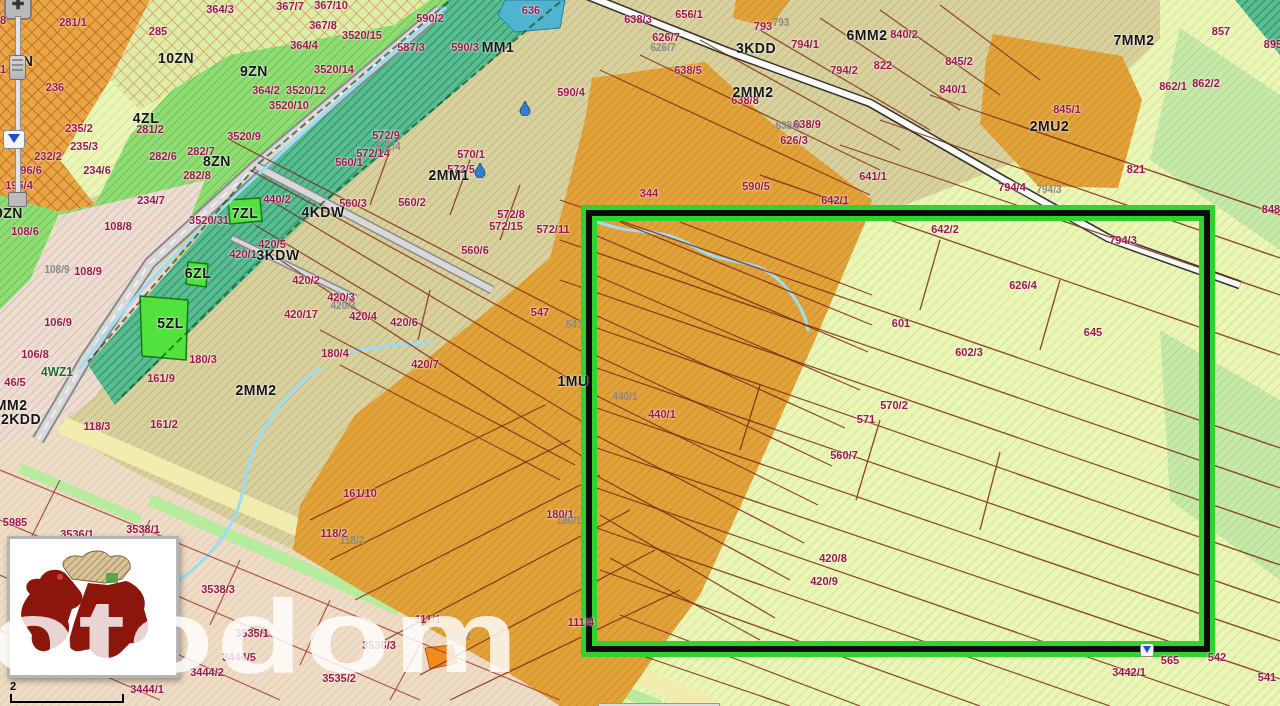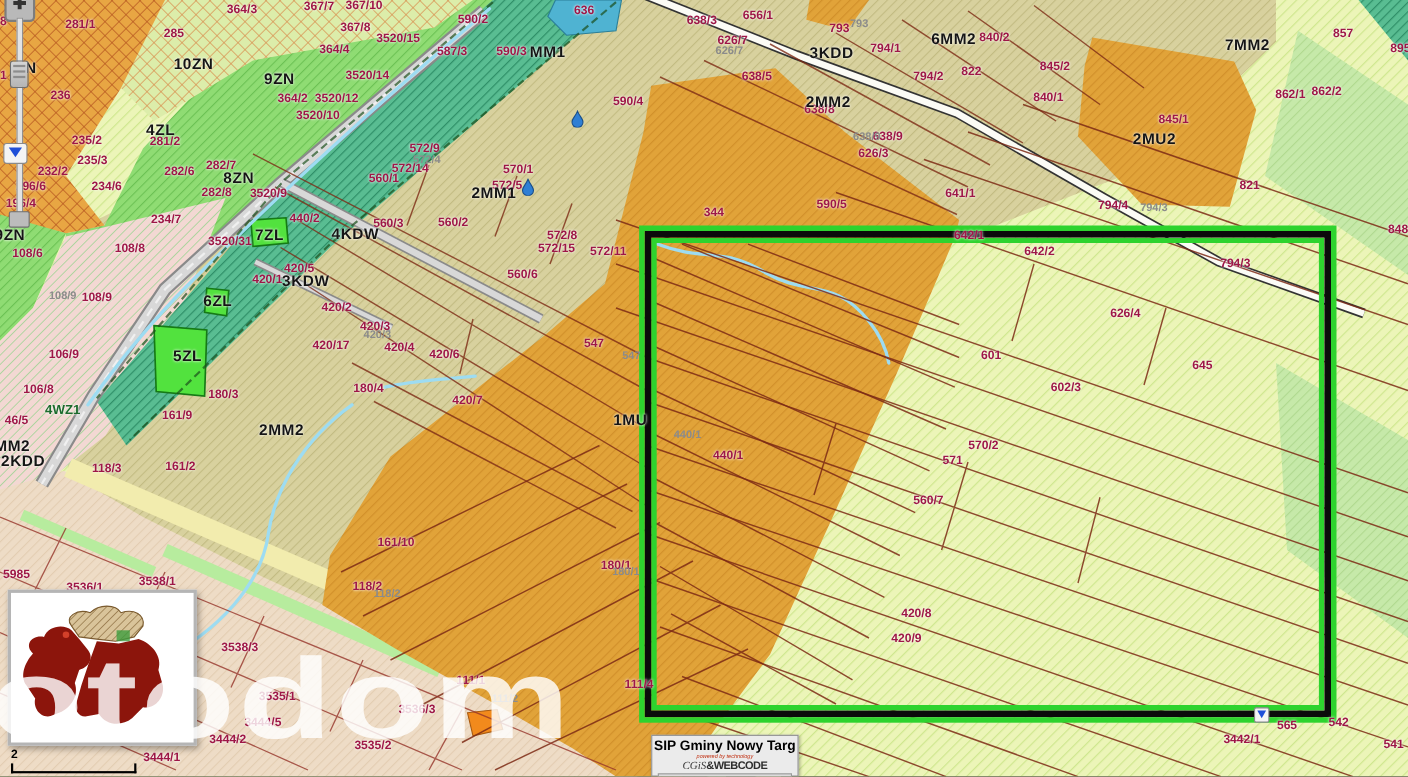--- a/index.html
+++ b/index.html
@@ -209,21 +209,21 @@
       <span class="lb p" style="left: 331px; top: 5px;">367/10</span>
       <span class="lb p" style="left: 323px; top: 25px;">367/8</span>
       <span class="lb p" style="left: 362px; top: 35px;">3520/15</span>
       <span class="lb p" style="left: 304px; top: 45px;">364/4</span>
       <span class="lb p" style="left: 411px; top: 47px;">587/3</span>
       <span class="lb p" style="left: 430px; top: 18px;">590/2</span>
       <span class="lb p" style="left: 334px; top: 69px;">3520/14</span>
       <span class="lb p" style="left: 266px; top: 90px;">364/2</span>
       <span class="lb p" style="left: 306px; top: 90px;">3520/12</span>
       <span class="lb p" style="left: 289px; top: 105px;">3520/10</span>
-      <span class="lb p" style="left: 244px; top: 136px; margin-top: 40px;">3520/9</span>
+      <span class="lb p" style="left: 244px; top: 136px;">3520/9</span>
       <span class="lb p" style="left: 349px; top: 162px;">560/1</span>
       <span class="lb p" style="left: 386px; top: 135px;">572/9</span>
       <span class="lb p" style="left: 373px; top: 153px;">572/14</span>
       <span class="lb p" style="left: 531px; top: 10px;">636</span>
       <span class="lb p" style="left: 638px; top: 19px;">638/3</span>
       <span class="lb p" style="left: 689px; top: 14px;">656/1</span>
       <span class="lb p" style="left: 666px; top: 37px;">626/7</span>
       <span class="lb p" style="left: 465px; top: 47px;">590/3</span>
       <span class="lb p" style="left: 688px; top: 70px;">638/5</span>
       <span class="lb p" style="left: 571px; top: 92px;">590/4</span>
@@ -269,21 +269,21 @@
       <span class="lb p" style="left: 306px; top: 280px;">420/2</span>
       <span class="lb p" style="left: 341px; top: 297px;">420/3</span>
       <span class="lb p" style="left: 301px; top: 314px;">420/17</span>
       <span class="lb p" style="left: 363px; top: 316px;">420/4</span>
       <span class="lb p" style="left: 404px; top: 322px;">420/6</span>
       <span class="lb p" style="left: 335px; top: 353px;">180/4</span>
       <span class="lb p" style="left: 649px; top: 193px;">344</span>
       <span class="lb p" style="left: 756px; top: 186px;">590/5</span>
       <span class="lb p" style="left: 553px; top: 229px;">572/11</span>
       <span class="lb p" style="left: 540px; top: 312px;">547</span>
-      <span class="lb p" style="left: 881px; top: 200px; margin-top: 14px;">642/1</span>
+      <span class="lb p" style="left: 835px; top: 200px;">642/1</span>
       <span class="lb p" style="left: 945px; top: 229px;">642/2</span>
       <span class="lb p" style="left: 1123px; top: 240px;">794/3</span>
       <span class="lb p" style="left: 1023px; top: 285px;">626/4</span>
       <span class="lb p" style="left: 901px; top: 323px;">601</span>
       <span class="lb p" style="left: 1093px; top: 332px;">645</span>
       <span class="lb p" style="left: 969px; top: 352px;">602/3</span>
       <span class="lb p" style="left: 894px; top: 405px;">570/2</span>
       <span class="lb p" style="left: 866px; top: 419px;">571</span>
       <span class="lb p" style="left: 1271px; top: 209px;">848</span>
       <span class="lb p" style="left: 425px; top: 364px;">420/7</span>
@@ -376,25 +376,20 @@
       <span class="tri"></span>
     </div>
 
   <div id="scalebar">
     <span>2</span>
     <div class="bar"></div>
   </div>
 
   <div id="watermark">otodom</div>
 
-  <div id="attrib">
-    <div class="t1">SIP Gminy Nowy Targ</div>
-    <div class="t2">powered by technology</div>
-    <div class="t3"><span>CGiS</span><b>&amp;</b><b>WEBCODE</b></div>
-  </div>
   <div id="attrib-sliver"></div>
 
 <div class="marker-icon" style="left: 474px; top: 162px; position: absolute;"><svg width="12" height="16">
         <path d="M6,1 C8,6 11,8 11,11 A5,5 0 1 1 1,11 C1,8 4,6 6,1 Z" fill="#2f7fd4" stroke="#1a4f8a"></path>
       </svg></div>
     <div class="marker-icon" style="left: 519px; top: 100px; position: absolute;"><svg width="12" height="16">
         <path d="M6,1 C8,6 11,8 11,11 A5,5 0 1 1 1,11 C1,8 4,6 6,1 Z" fill="#2f7fd4" stroke="#1a4f8a"></path>
       </svg></div>
     <div class="marker-icon" style="left: 1140px; top: 643px; position: absolute;">
       <div style="width:12px;height:12px;background:#f4f4f4;border:1px solid #888;border-radius:2px">

